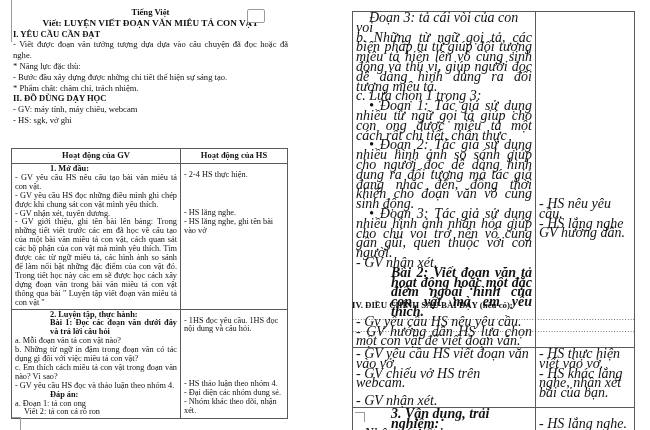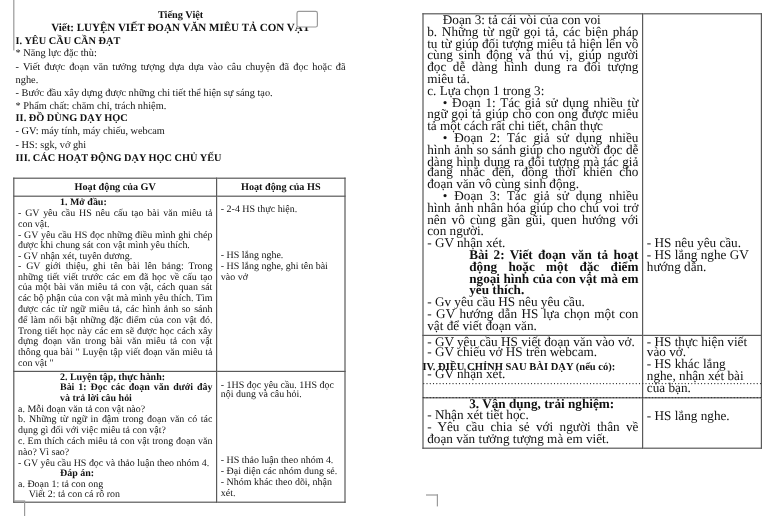--- a/index.html
+++ b/index.html
@@ -21,21 +21,21 @@
   .ttl{font-size:9.2px;}
 
   
   table{border-collapse:collapse;table-layout:fixed;}
   td,th{border:1px solid var(--border-color);vertical-align:top;padding:1px 3px;}
   #tbl1{position:absolute;left:11px;top:148px;width:277px;}
   #tbl1 th{font-size:8.5px;line-height:12px;padding:0;height:14px;text-align:center;}
   #tbl1 td{font-size:8.3px;line-height:8.9px;}
   #tbl1 .colgv{width:168px;}
   #tbl2{position:absolute;left:41px;top:11px;width:283px;}
-  #tbl2 td{font-size:11px;line-height:9.8px;}
+  #tbl2 td{font-size:14px;line-height:9.8px;font-style:italic;}
   #tbl2 .colgv{width:176px;}
   td p{margin:0;}
   .ind{text-indent:13px;}
   .ind2{text-indent:9px;}
 
   
   .g6{height:6px;} .g8{height:8px;} .g10{height:10px;} .g29{height:29px;} .g46{height:46px;} .g186{height:186px;}
 
   
   #p2bottom{position:absolute;left:41px;top:300px;width:283px;font-size:8.8px;line-height:11px;}
@@ -46,28 +46,27 @@
   .mark{position:absolute;background:var(--mark-color);}
 </style>
 </head>
 <body>
 
 <div class="page" id="pageL">
   <div class="p1head">
     <p class="c b">Tiếng Việt</p>
     <p class="c b ttl">Viết: LUYỆN VIẾT ĐOẠN VĂN MIÊU TẢ CON VẬT</p>
     <p class="b">I. YÊU CẦU CẦN ĐẠT</p>
+    <p class="j">- Viết được đoạn văn tưởng tượng dựa dựa vào câu chuyện đã đọc hoặc đã nghe.</p>
     <p class="j">* Năng lực đặc thù:</p>
-    <p class="j">- Viết được đoạn văn tưởng tượng dựa dựa vào câu chuyện đã đọc hoặc đã nghe.</p>
     <p class="j">- Bước đầu xây dựng được những chi tiết thể hiện sự sáng tạo.</p>
     <p class="j">* Phẩm chất: chăm chỉ, trách nhiệm.</p>
     <p class="b">II. ĐỒ DÙNG DẠY HỌC</p>
     <p>- GV: máy tính, máy chiếu, webcam</p>
     <p>- HS: sgk, vở ghi</p>
-    <p class="b">III. CÁC HOẠT ĐỘNG DẠY HỌC CHỦ YẾU</p>
   </div>
 
   <table id="tbl1">
     <tbody>
         <tr>
       <th class="colgv">Hoạt động của GV</th>
       <th>Hoạt động của HS</th>
     </tr>
     <tr>
       <td class="colgv" style="height:131px;">
@@ -118,21 +117,21 @@
 <div class="page" id="pageR">
   <table id="tbl2">
     <tbody>
         <tr>
       <td class="colgv" style="height:212px;">
         <p class="ind">Đoạn 3: tả cái vòi của con voi</p>
         <p class="j">b. Những từ ngữ gọi tả, các biện pháp tu từ giúp đối tượng miêu tả hiện lên vô cùng sinh động và thú vị, giúp người đọc dễ dàng hình dung ra đối tượng miêu tả.</p>
         <p>c. Lựa chọn 1 trong 3:</p>
         <p class="j ind">• Đoạn 1: Tác giả sử dụng nhiều từ ngữ gọi tả giúp cho con ong được miêu tả một cách rất chi tiết, chân thực</p>
         <p class="j ind">• Đoạn 2: Tác giả sử dụng nhiều hình ảnh so sánh giúp cho người đọc dễ dàng hình dung ra đối tượng mà tác giả đang nhắc đến, đồng thời khiến cho đoạn văn vô cùng sinh động.</p>
-        <p class="j ind">• Đoạn 3: Tác giả sử dụng nhiều hình ảnh nhân hóa giúp cho chú voi trở nên vô cùng gần gũi, quen hướng với con người.</p>
+        <p class="j ind">• Đoạn 3: Tác giả sử dụng nhiều hình ảnh nhân hóa giúp cho chú voi trở nên vô cùng gần gũi, quen thuộc với con người.</p>
         <p>- GV nhận xét.</p>
         <p class="b j">Bài 2: Viết đoạn văn tả hoạt động hoặc một đặc điểm ngoại hình của con vật mà em yêu thích.</p>
         <p>- Gv yêu cầu HS nêu yêu cầu.</p>
         <p class="j">- GV hướng dẫn HS lựa chọn một con vật để viết đoạn văn.</p>
       </td>
       <td>
         <div class="g186"></div>
         <p>- HS nêu yêu cầu.</p>
         <p>- HS lắng nghe GV hướng dẫn.</p>
       </td>

